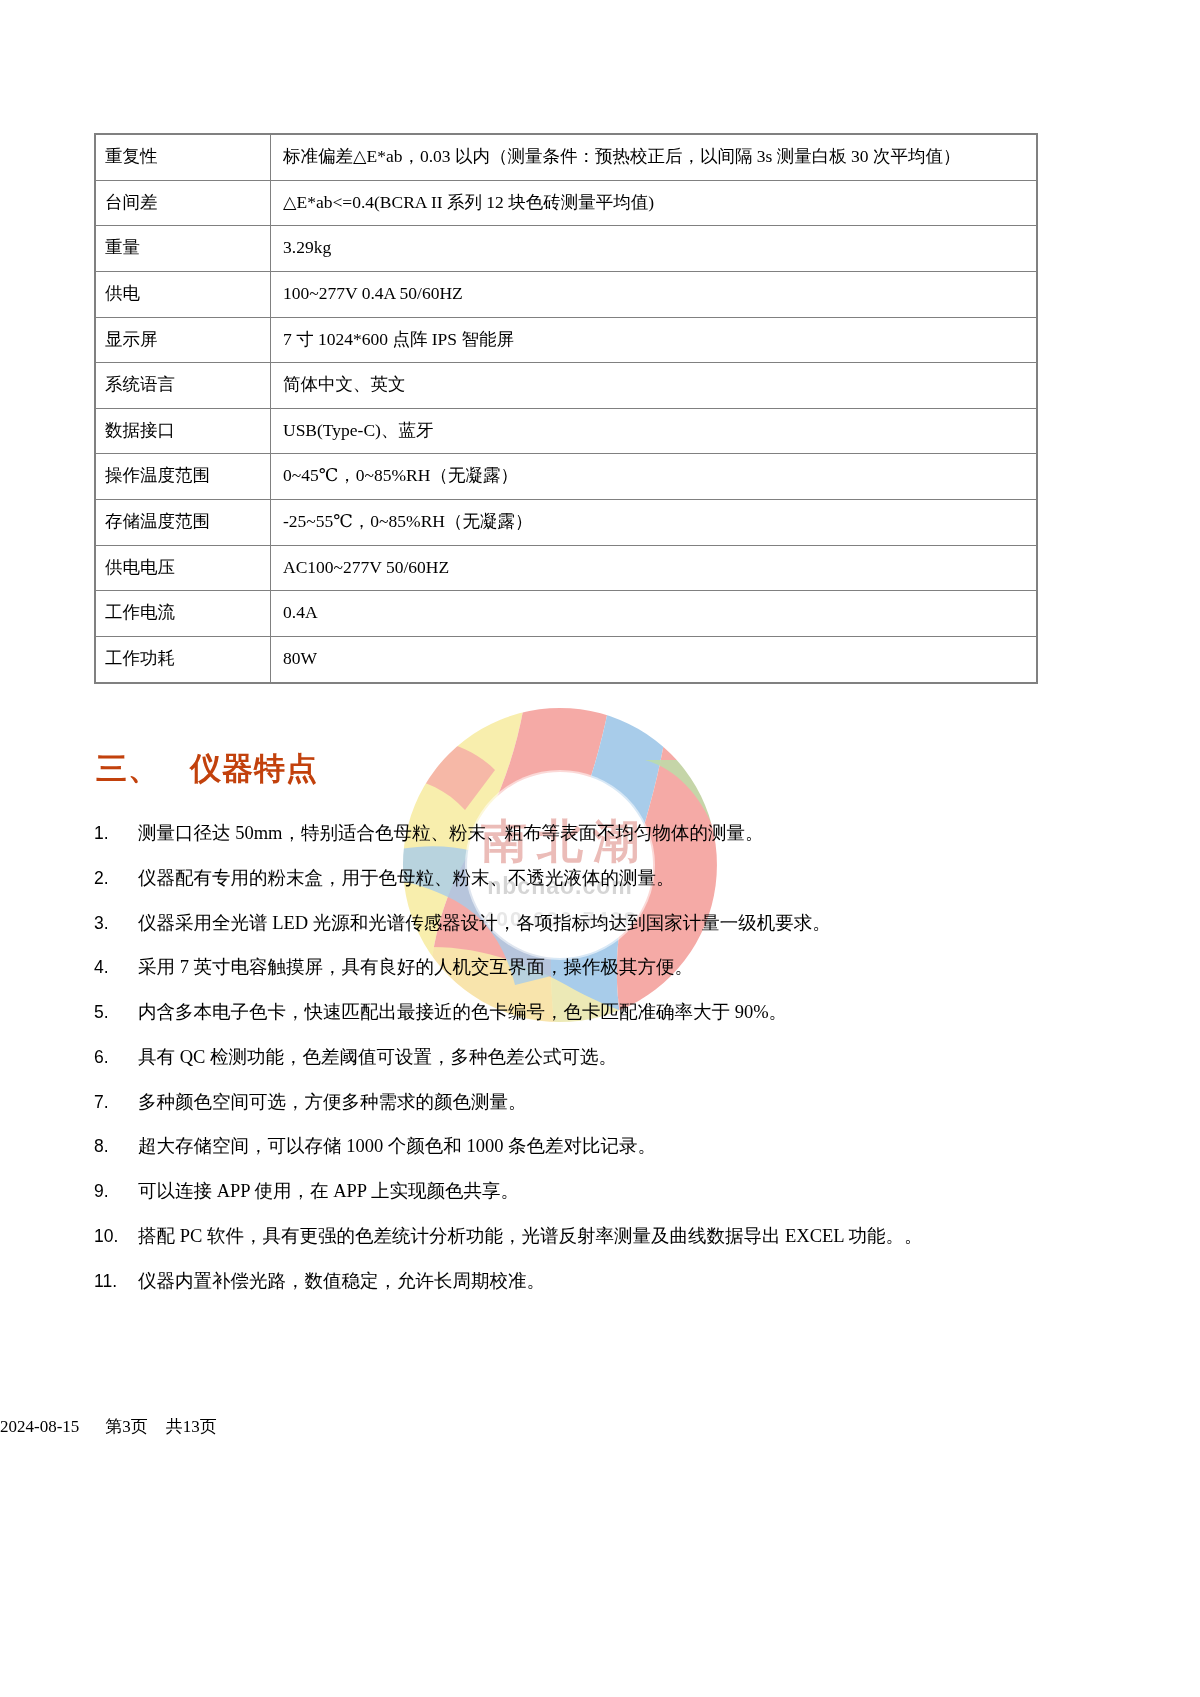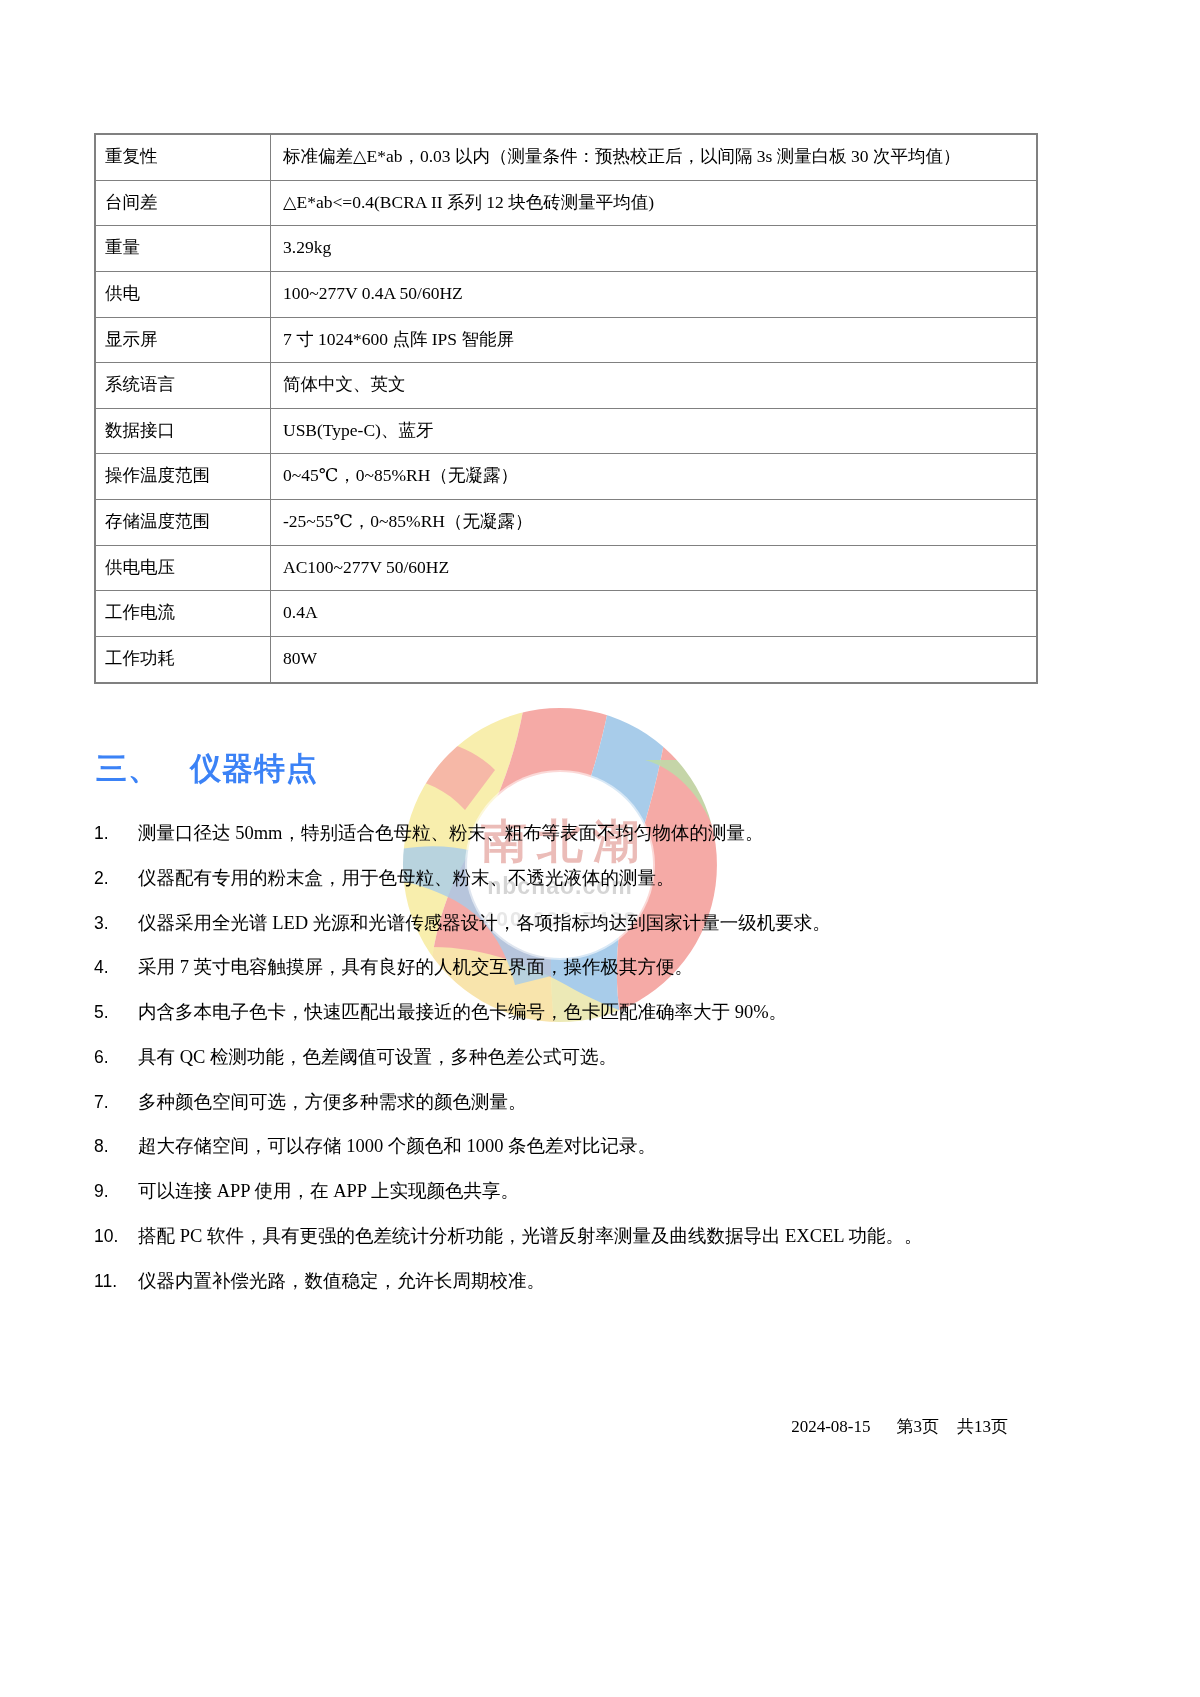--- a/index.html
+++ b/index.html
@@ -114,21 +114,21 @@
 
   
   .section-heading {
     position: absolute;
     left: 96px;
     top: 748px;
     font-family: "Liberation Sans", "DejaVu Sans", sans-serif;
     font-weight: bold;
     font-size: 31px;
     letter-spacing: 1px;
-    color: #3b82f6;
+    color: #c2410c;
     z-index: 2;
     white-space: nowrap;
   }
   .section-heading .num { margin-right: 30px; }
 
   
   .feature-list {
     position: absolute;
     left: 94px;
     top: 820px;
@@ -156,21 +156,20 @@
     font-size: 17.5px;
   }
   .feature-list li .txt { flex: 1 1 auto; }
 
   
   .footer {
     position: absolute;
     left: 0;
     top: 1415px;
     width: 1200px;
-    text-align: right;
     padding-right: 192px;
     box-sizing: border-box;
     font-family: "Liberation Serif", "DejaVu Serif", serif;
     font-size: 17px;
     color: #000;
     z-index: 2;
     white-space: nowrap;
   }
   .footer .date { margin-right: 26px; }
   .footer .pg { margin-right: 18px; }

